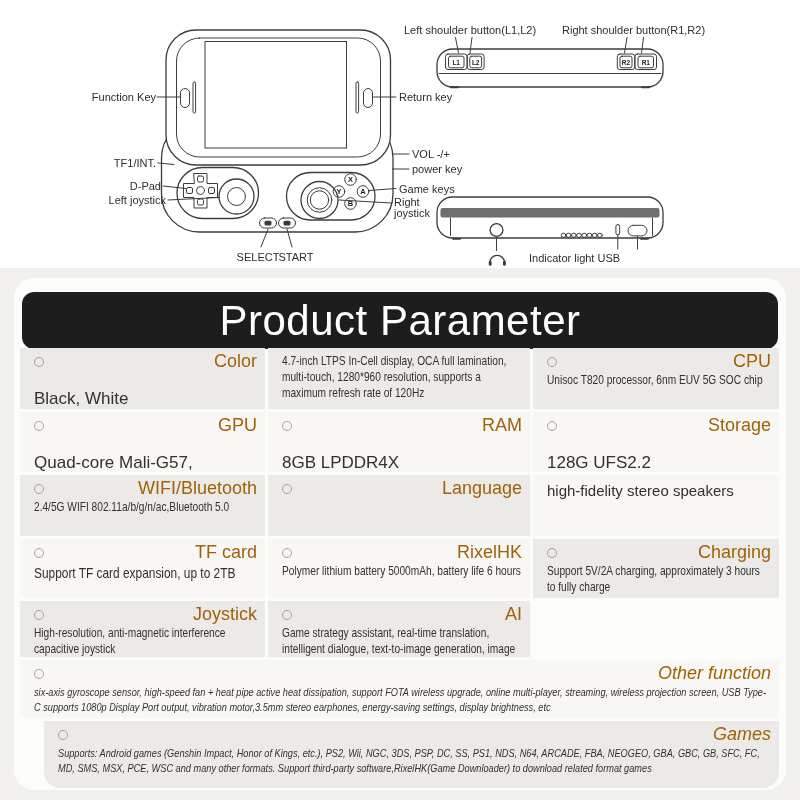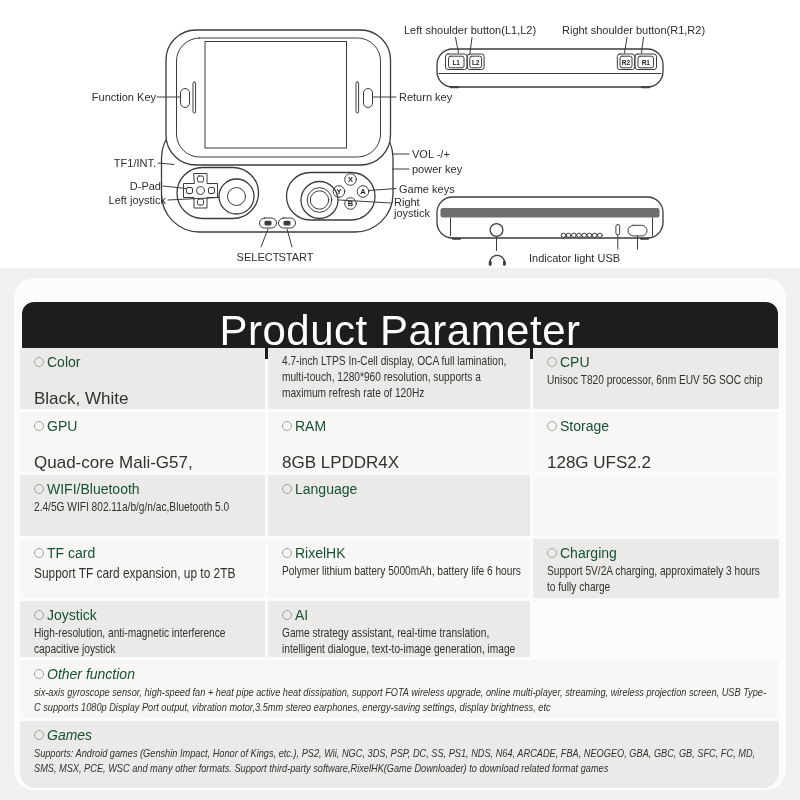--- a/index.html
+++ b/index.html
@@ -15,33 +15,33 @@
   .bd{fill:#ffffff;stroke:#3e3c3a;stroke-width:1.3;}
   .bd2{fill:#ffffff;stroke:#3e3c3a;stroke-width:1;}
   .dk{fill:#3e3c3a;stroke:none;}
   .strip{fill:#6e6e6e;stroke:none;}
   .lbl{font-family:"Liberation Sans",sans-serif;font-size:11px;fill:#2e2d2b;}
   .btn-lbl{font-family:"Liberation Sans",sans-serif;font-size:6.5px;font-weight:bold;fill:#1c1c1c;text-anchor:middle;}
   .key-lbl{font-family:"Liberation Sans",sans-serif;font-size:7.5px;font-weight:bold;fill:#1c1c1c;text-anchor:middle;}
   
   .lower-band{position:absolute;left:0;top:268px;width:800px;height:532px;background:#f1f0ee;}
   .card{position:absolute;left:14px;top:10px;width:772px;height:512px;background:#fcfcfb;border-radius:20px;}
-  .card-header{position:absolute;left:8px;top:24px;width:756px;height:57px;background:#1d1d1d;border-radius:12px;
+  .card-header{position:absolute;left:8px;top:14px;width:756px;height:57px;background:#1d1d1d;border-radius:12px;
     display:flex;align-items:center;justify-content:center;}
   .card-header span{color:#ffffff;font-size:42px;font-weight:500;letter-spacing:.5px;}
   .spec-grid{position:absolute;left:6px;top:70px;display:grid;
     grid-template-columns:245px 262px 246px;
     grid-template-rows:61px 60px 61px 59px 56px 58px 67px;
     gap:3px;}
   .cell{box-sizing:border-box;padding:4px 8px 0 14px;overflow:hidden;}
   .cell.g{background:#eceae8;}
   .cell.w{background:#f8f7f5;}
   .cell.full{grid-column:1 / -1;font-style:italic;}
-  .cell.last{border-radius:0 0 16px 16px;}
-  .spec-label{display:flex;align-items:center;font-size:14px;color:#14532d;height:19px;}
+  .cell.last{border-radius:0 0 16px 16px;margin-left:24px;}
+  .spec-label{display:flex;align-items:center;font-size:18px;color:#a16207;height:19px;justify-content:space-between;}
   .dot{width:8px;height:8px;border:1.2px solid #a5a29d;border-radius:50%;margin-right:3px;flex:0 0 auto;}
   .val{color:#33312d;}
   .v-lg{font-size:17px;margin-top:18px;}
   .v-16{font-size:16px;margin-top:3px;}
   .v-md{font-size:15px;margin-top:3px;}
   .v-mdc{font-size:14.5px;margin-top:3px;transform:scaleX(.82);transform-origin:0 0;width:122%;white-space:nowrap;}
   .v-sm{font-size:12.4px;line-height:1.28;margin-top:2px;transform:scaleX(.82);transform-origin:0 0;width:122%;}
   .v-xs{font-size:11.8px;line-height:1.3;margin-top:2px;transform:scaleX(.78);transform-origin:0 0;width:128%;}
 </style>
 </head>
@@ -248,20 +248,21 @@
         <div class="val v-sm">2.4/5G WIFI 802.11a/b/g/n/ac,Bluetooth 5.0</div>
       </div>
       <div class="cell g">
         <div class="spec-label">
             <span class="dot"></span>
             <span>Language</span>
           </div>
       </div>
 
       <div class="cell w">
+        <div class="val v-md">high-fidelity stereo speakers</div>
       </div>
       <div class="cell w">
         <div class="spec-label">
             <span class="dot"></span>
             <span>TF card</span>
           </div>
         <div class="val v-mdc">Support TF card expansion, up to 2TB</div>
       </div>
       <div class="cell w">
         <div class="spec-label">

